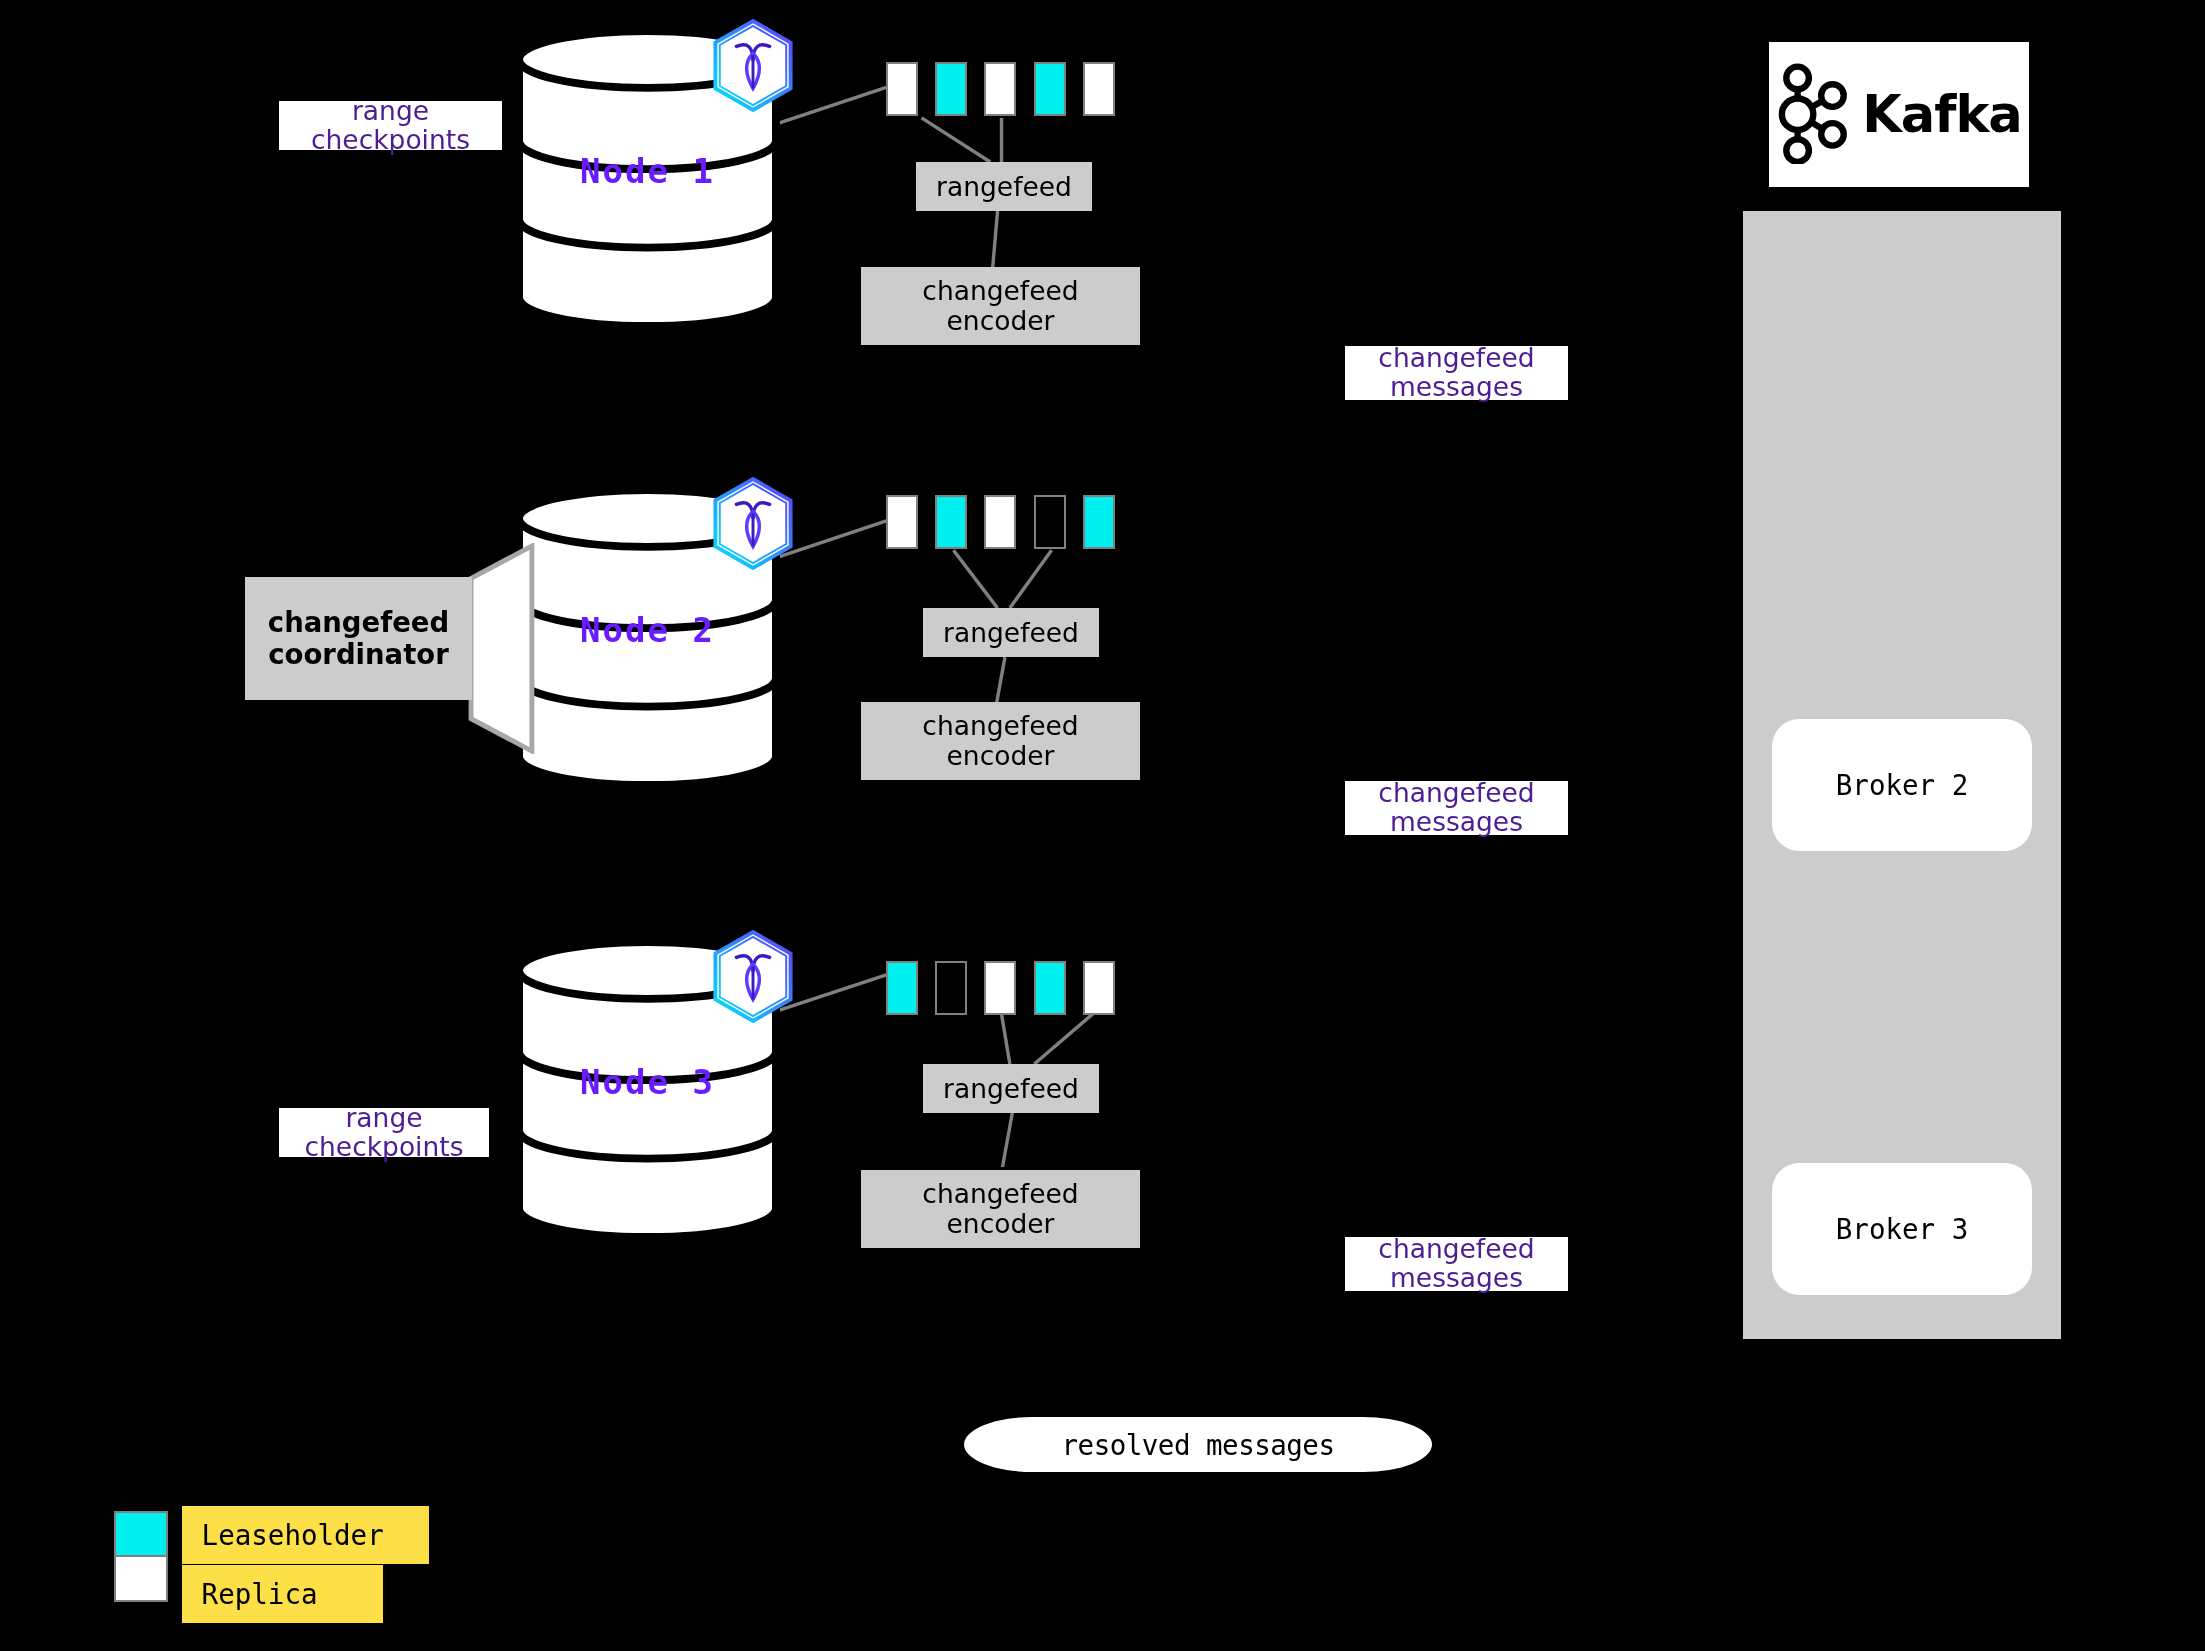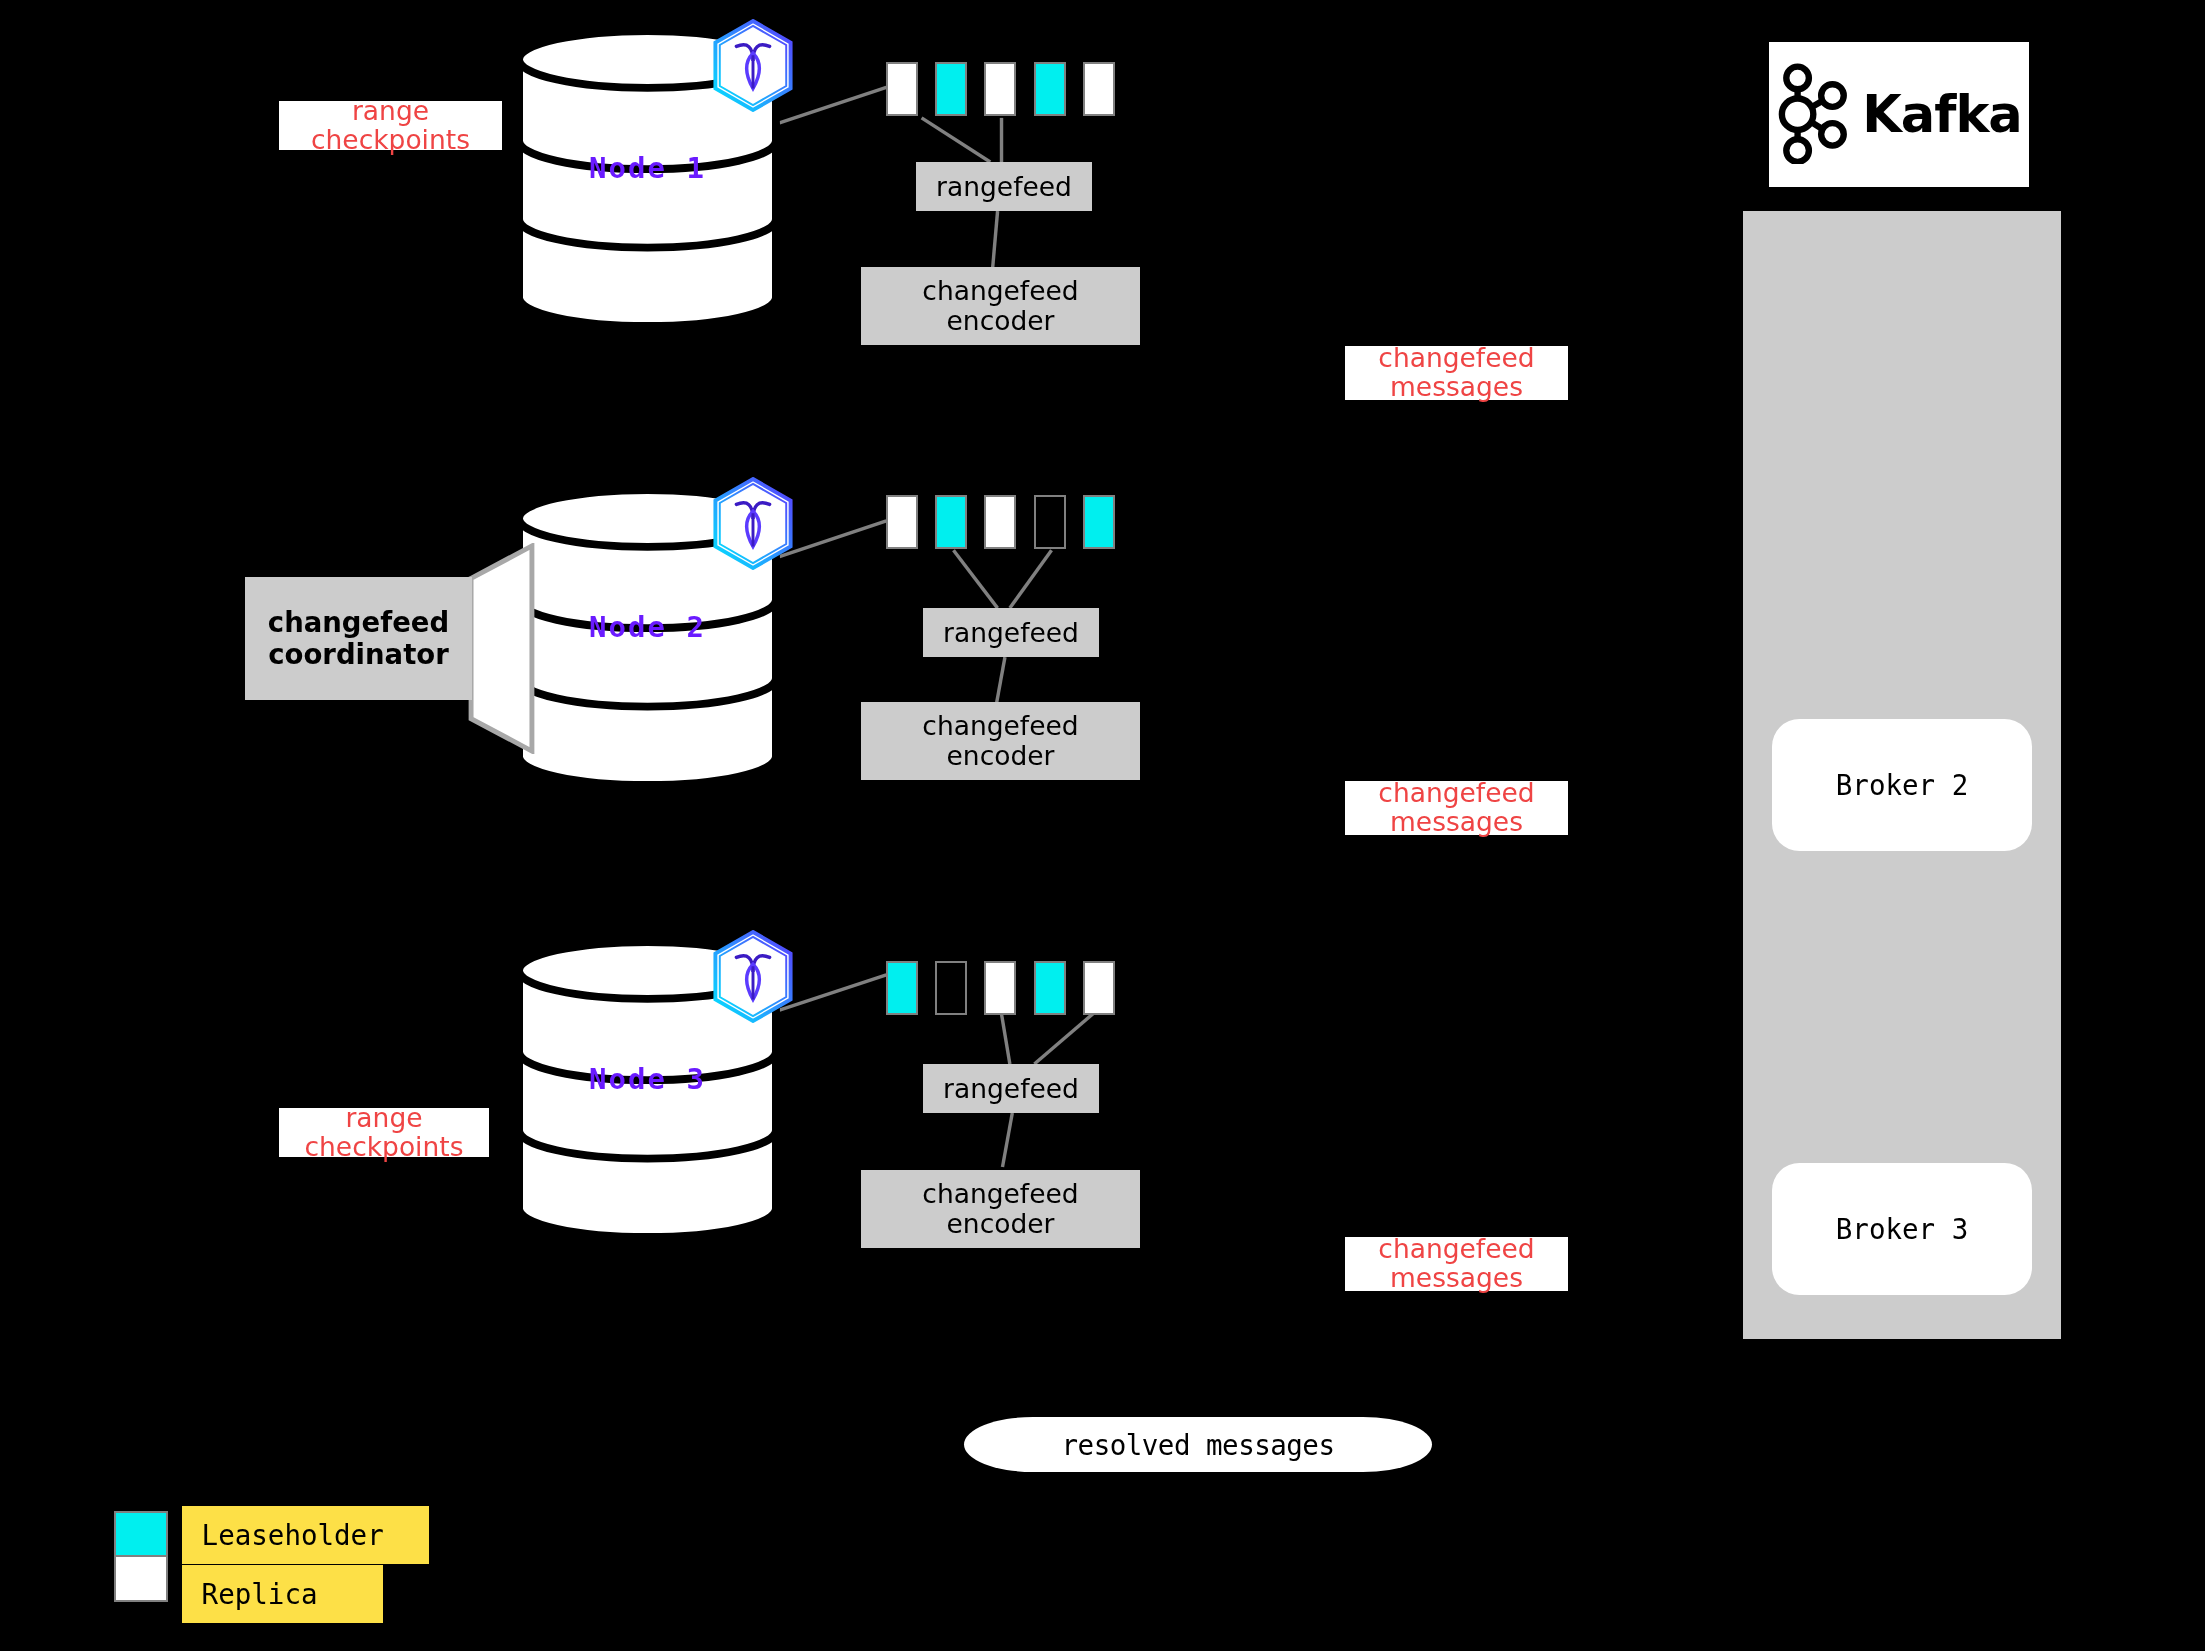--- a/index.html
+++ b/index.html
@@ -4,36 +4,36 @@
 <style>
   html,body{margin:0;padding:0;background:#000;}
   body{width:2205px;height:1652px;position:relative;overflow:hidden;
        font-family:"DejaVu Sans",sans-serif;color:#000;}
   .stage{position:absolute;left:0;top:0;width:2205px;height:1652px;background:#000;}
 
   
   .abs{position:absolute;box-sizing:border-box;}
 
   
-  .wlabel{background:#fff;color:#ef4444;display:flex;align-items:center;
+  .wlabel{background:#fff;color:#4c1d95;display:flex;align-items:center;
           justify-content:center;text-align:center;line-height:1.08;
           font-family:"DejaVu Sans",sans-serif;font-size:26.5px;overflow:visible;}
   .wlabel span{display:block;white-space:nowrap;}
 
   
   .gbox{background:#ccc;color:#000;display:flex;align-items:center;
         justify-content:center;text-align:center;line-height:1.12;
         font-family:"DejaVu Sans",sans-serif;font-size:26.5px;margin-left:8px;}
 
   
   .cyl{position:absolute;}
   .cyl svg{display:block;}
   .nodelbl{position:absolute;width:100%;text-align:center;
            color:#6A1BFF;font-family:"DejaVu Sans Mono",monospace;
-           font-weight:bold;font-size:29px;letter-spacing:2px;}
+           font-weight:bold;font-size:34px;letter-spacing:2px;}
 
   
   .range{position:absolute;border:2.9px solid #808080;box-sizing:border-box;}
   .r-lease{background:#00EFEF;}
   .r-repl{background:#fff;}
   .r-empty{background:transparent;}
 
   
   .kafkacard{background:#fff;display:flex;align-items:center;justify-content:center;gap:5px;}
   .kafkaword{font-family:"DejaVu Sans",sans-serif;font-weight:bold;font-size:51px;color:#000;letter-spacing:-1px;}

